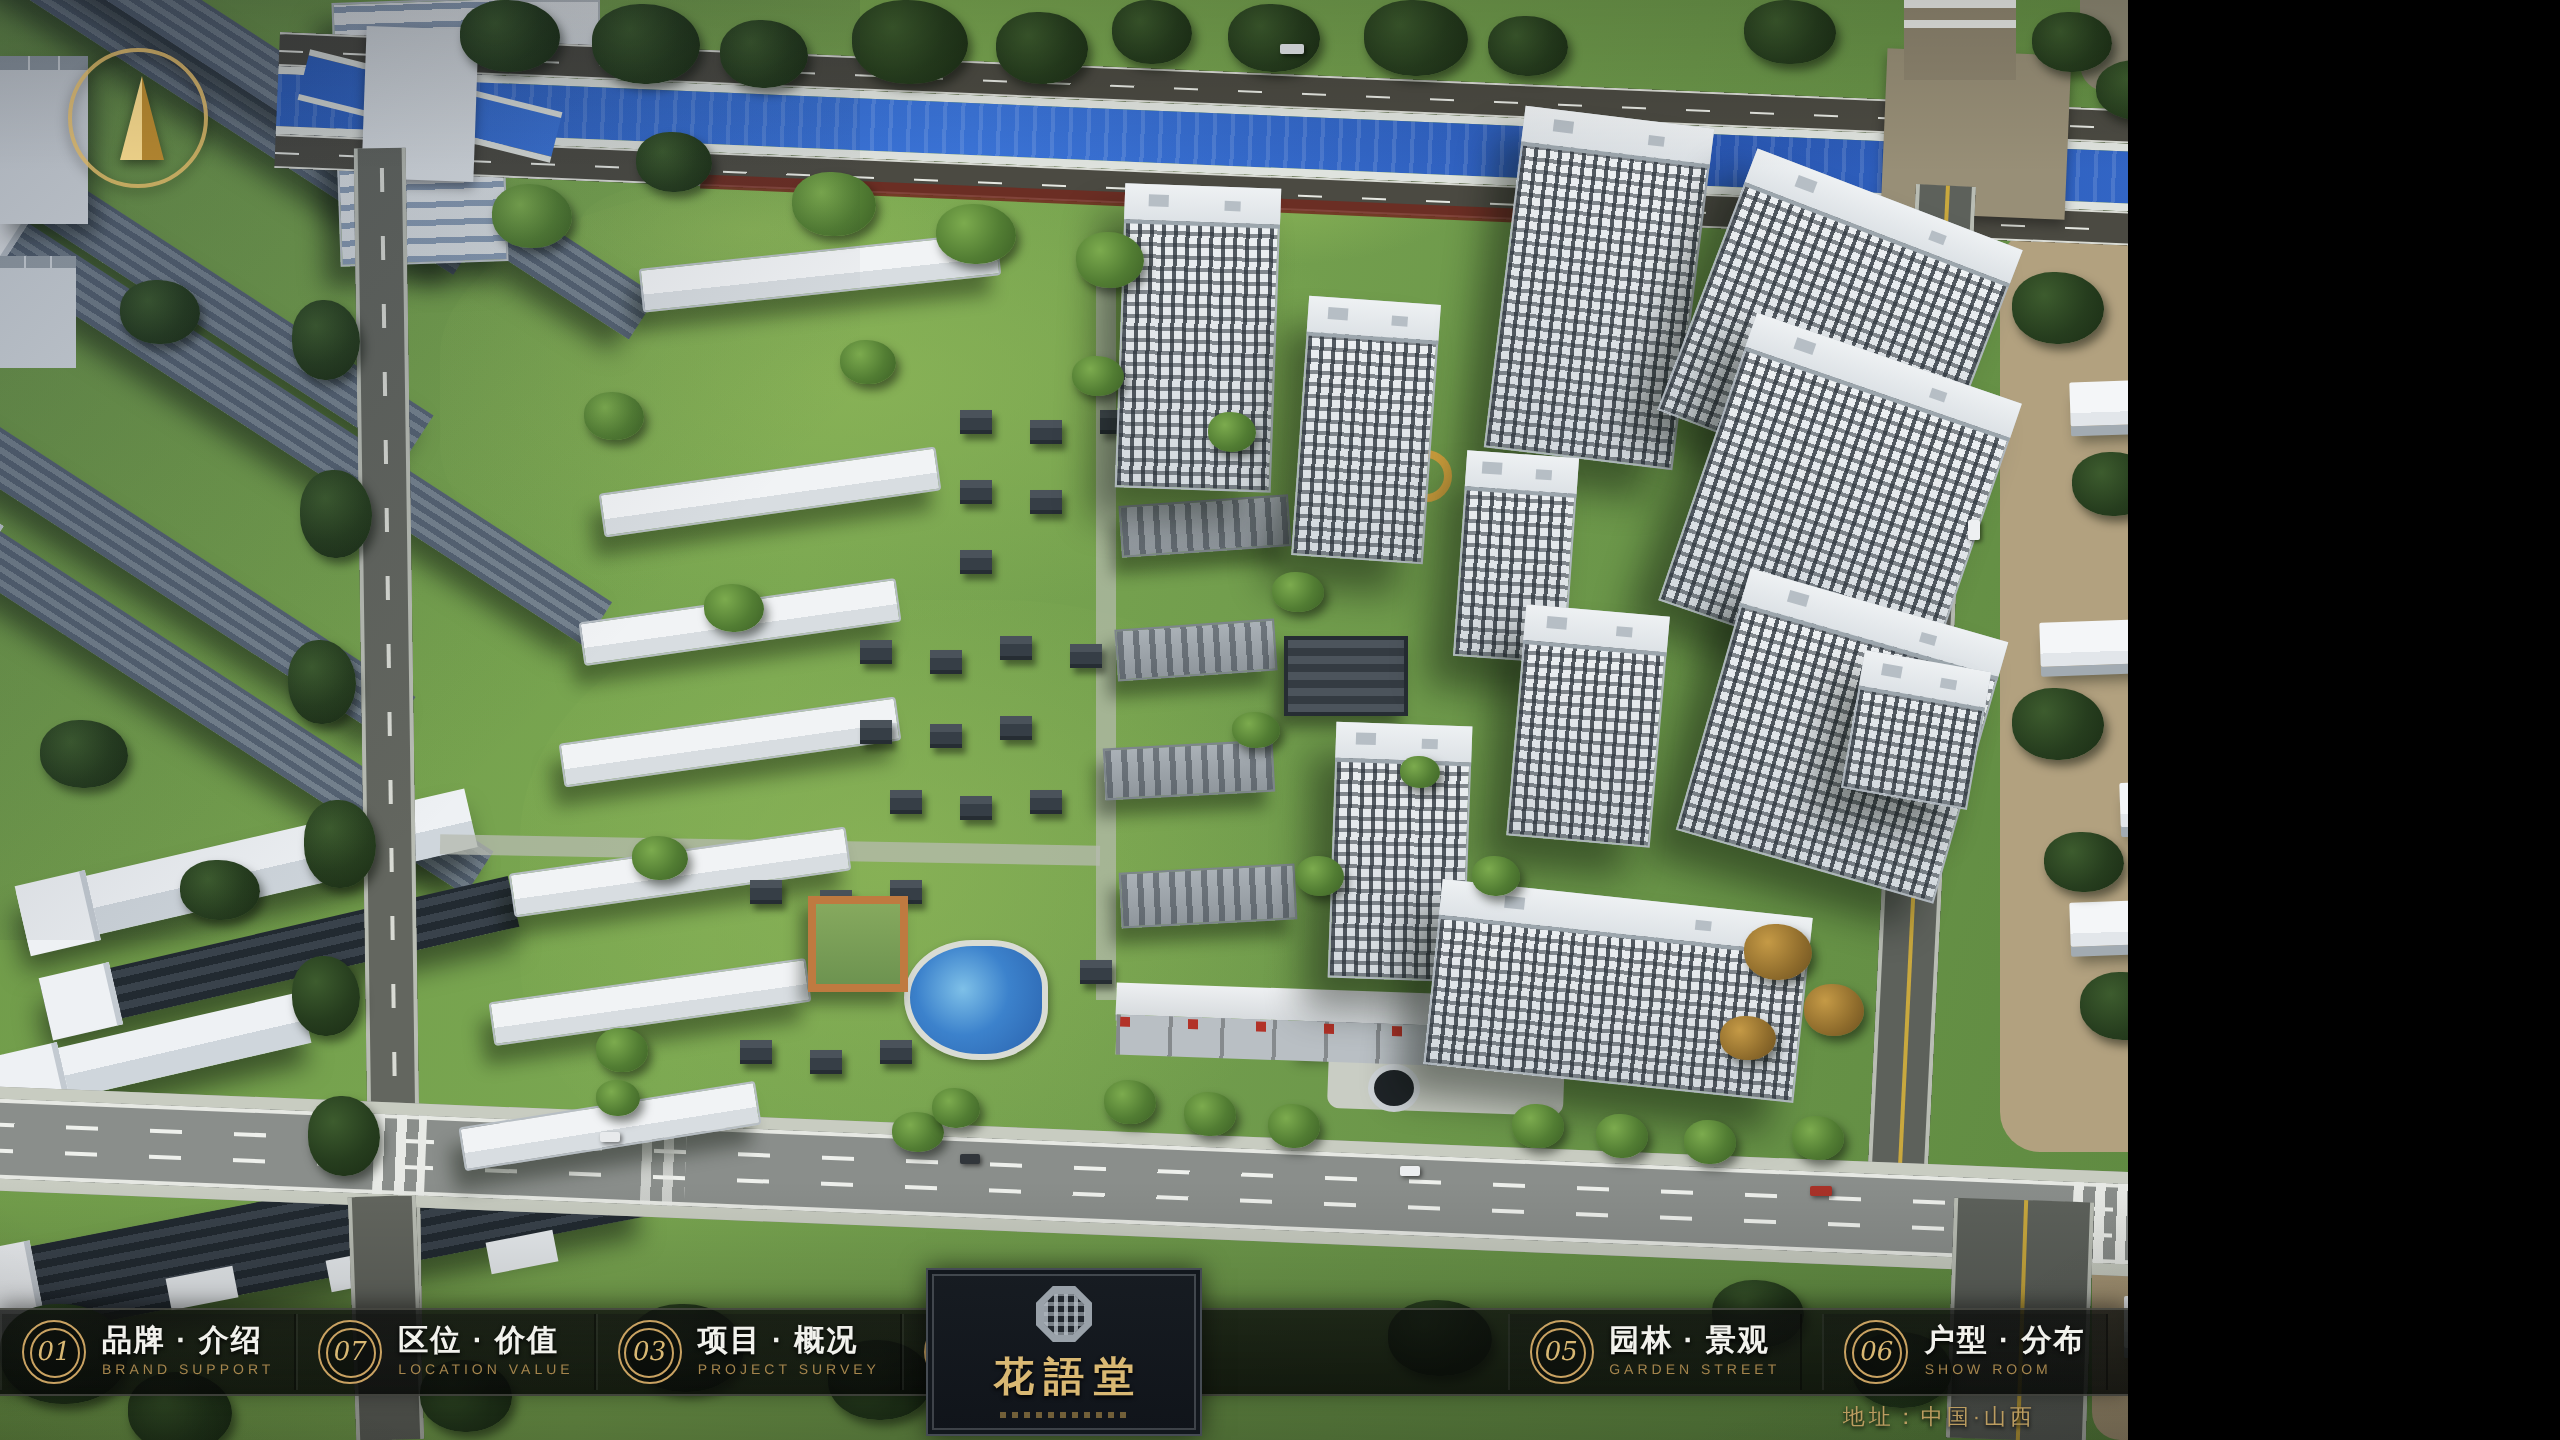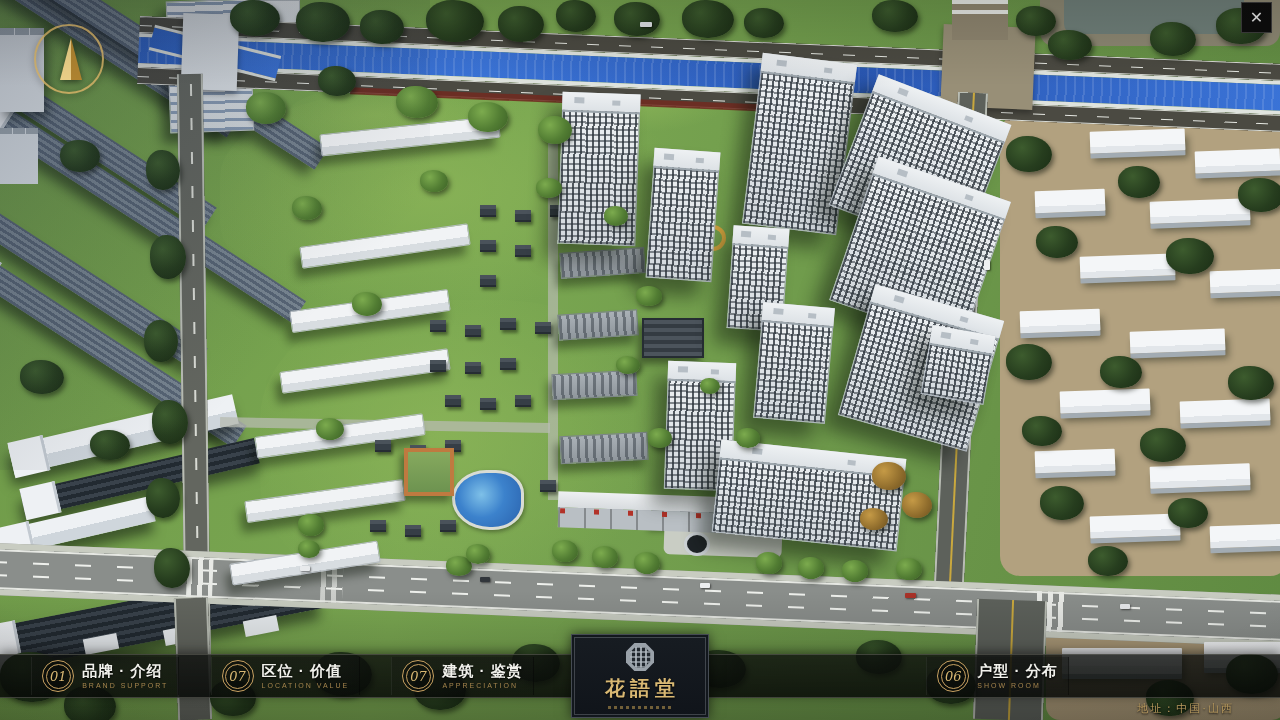--- a/index.html
+++ b/index.html
@@ -1,16 +1,16 @@
 <!DOCTYPE html>
 <html><head>
 <meta charset="utf-8">
 <style>
   html,body{margin:0;padding:0;background:#000}
-  #app{position:relative;width:1280px;height:720px;overflow:hidden;font-family:"Liberation Sans","DejaVu Sans",sans-serif;background:linear-gradient(105deg,#6f9a49 0%,#7aa751 38%,#6c974a 68%,#5f8a41 100%)}
+  #app{position:relative;width:1064px;height:720px;overflow:hidden;font-family:"Liberation Sans","DejaVu Sans",sans-serif;background:linear-gradient(105deg,#6f9a49 0%,#7aa751 38%,#6c974a 68%,#5f8a41 100%)}
   #app *{box-sizing:border-box}
   .abs{position:absolute}
   
   .g{position:absolute;border-radius:46% 54% 50% 50%;background:radial-gradient(circle at 35% 32%,#3d5c2e 0%,#263d1e 55%,#1b2d15 100%);box-shadow:2px 3px 5px rgba(8,14,6,.5)}
   .g.l{background:radial-gradient(circle at 35% 32%,#7cab4e 0%,#527d33 55%,#3c6026 100%)}
   .g.o{background:radial-gradient(circle at 35% 32%,#c59a46 0%,#8f6c2c 60%,#6b5020 100%)}
   .lawn{position:absolute;border-radius:40%;background:radial-gradient(ellipse at 45% 45%,rgba(140,181,88,.75),rgba(110,156,70,0) 72%)}
   
   .t{position:absolute;border:1px solid #aeb6bd;background:repeating-linear-gradient(90deg,rgba(44,52,60,.8) 0 2px,transparent 2px 6px),repeating-linear-gradient(0deg,rgba(44,52,60,.55) 0 2px,transparent 2px 6px),linear-gradient(180deg,#f0f3f5,#d2d8dd);box-shadow:-12px 16px 18px rgba(8,16,8,.45)}
   .t::before{content:"";position:absolute;left:-1px;right:-1px;top:-1px;height:18px;background:linear-gradient(#eef1f3,#dde2e6);border-bottom:2px solid #9ca6ad;background-image:linear-gradient(#b6bec5,#b6bec5),linear-gradient(#b6bec5,#b6bec5),linear-gradient(#eef1f3,#dde2e6);background-size:10px 6px,8px 5px,100% 100%;background-position:18% 45%,72% 50%,0 0;background-repeat:no-repeat}
@@ -333,32 +333,50 @@
         <div class="badge">
             <i>07</i>
           </div>
         <div class="lbl">
             <div class="zh">区位 · 价值</div>
             <div class="en">LOCATION VALUE</div>
           </div>
       </div>
       <div class="ni">
         <div class="badge">
+            <i>03</i>
+          </div>
+        <div class="lbl">
+            <div class="zh">项目 · 概况</div>
+            <div class="en">PROJECT SURVEY</div>
+          </div>
+      </div>
+      <div class="ni">
+        <div class="badge">
             <i>07</i>
           </div>
         <div class="lbl">
             <div class="zh">建筑 · 鉴赏</div>
             <div class="en">APPRECIATION</div>
           </div>
       </div>
     </div>
     <div class="nspacer"></div>
     <div class="ngroup">
       <div class="ni">
         <div class="badge">
+            <i>05</i>
+          </div>
+        <div class="lbl">
+            <div class="zh">园林 · 景观</div>
+            <div class="en">GARDEN STREET</div>
+          </div>
+      </div>
+      <div class="ni">
+        <div class="badge">
             <i>06</i>
           </div>
         <div class="lbl">
             <div class="zh">户型 · 分布</div>
             <div class="en">SHOW ROOM</div>
           </div>
       </div>
     </div>
   </div>
 

